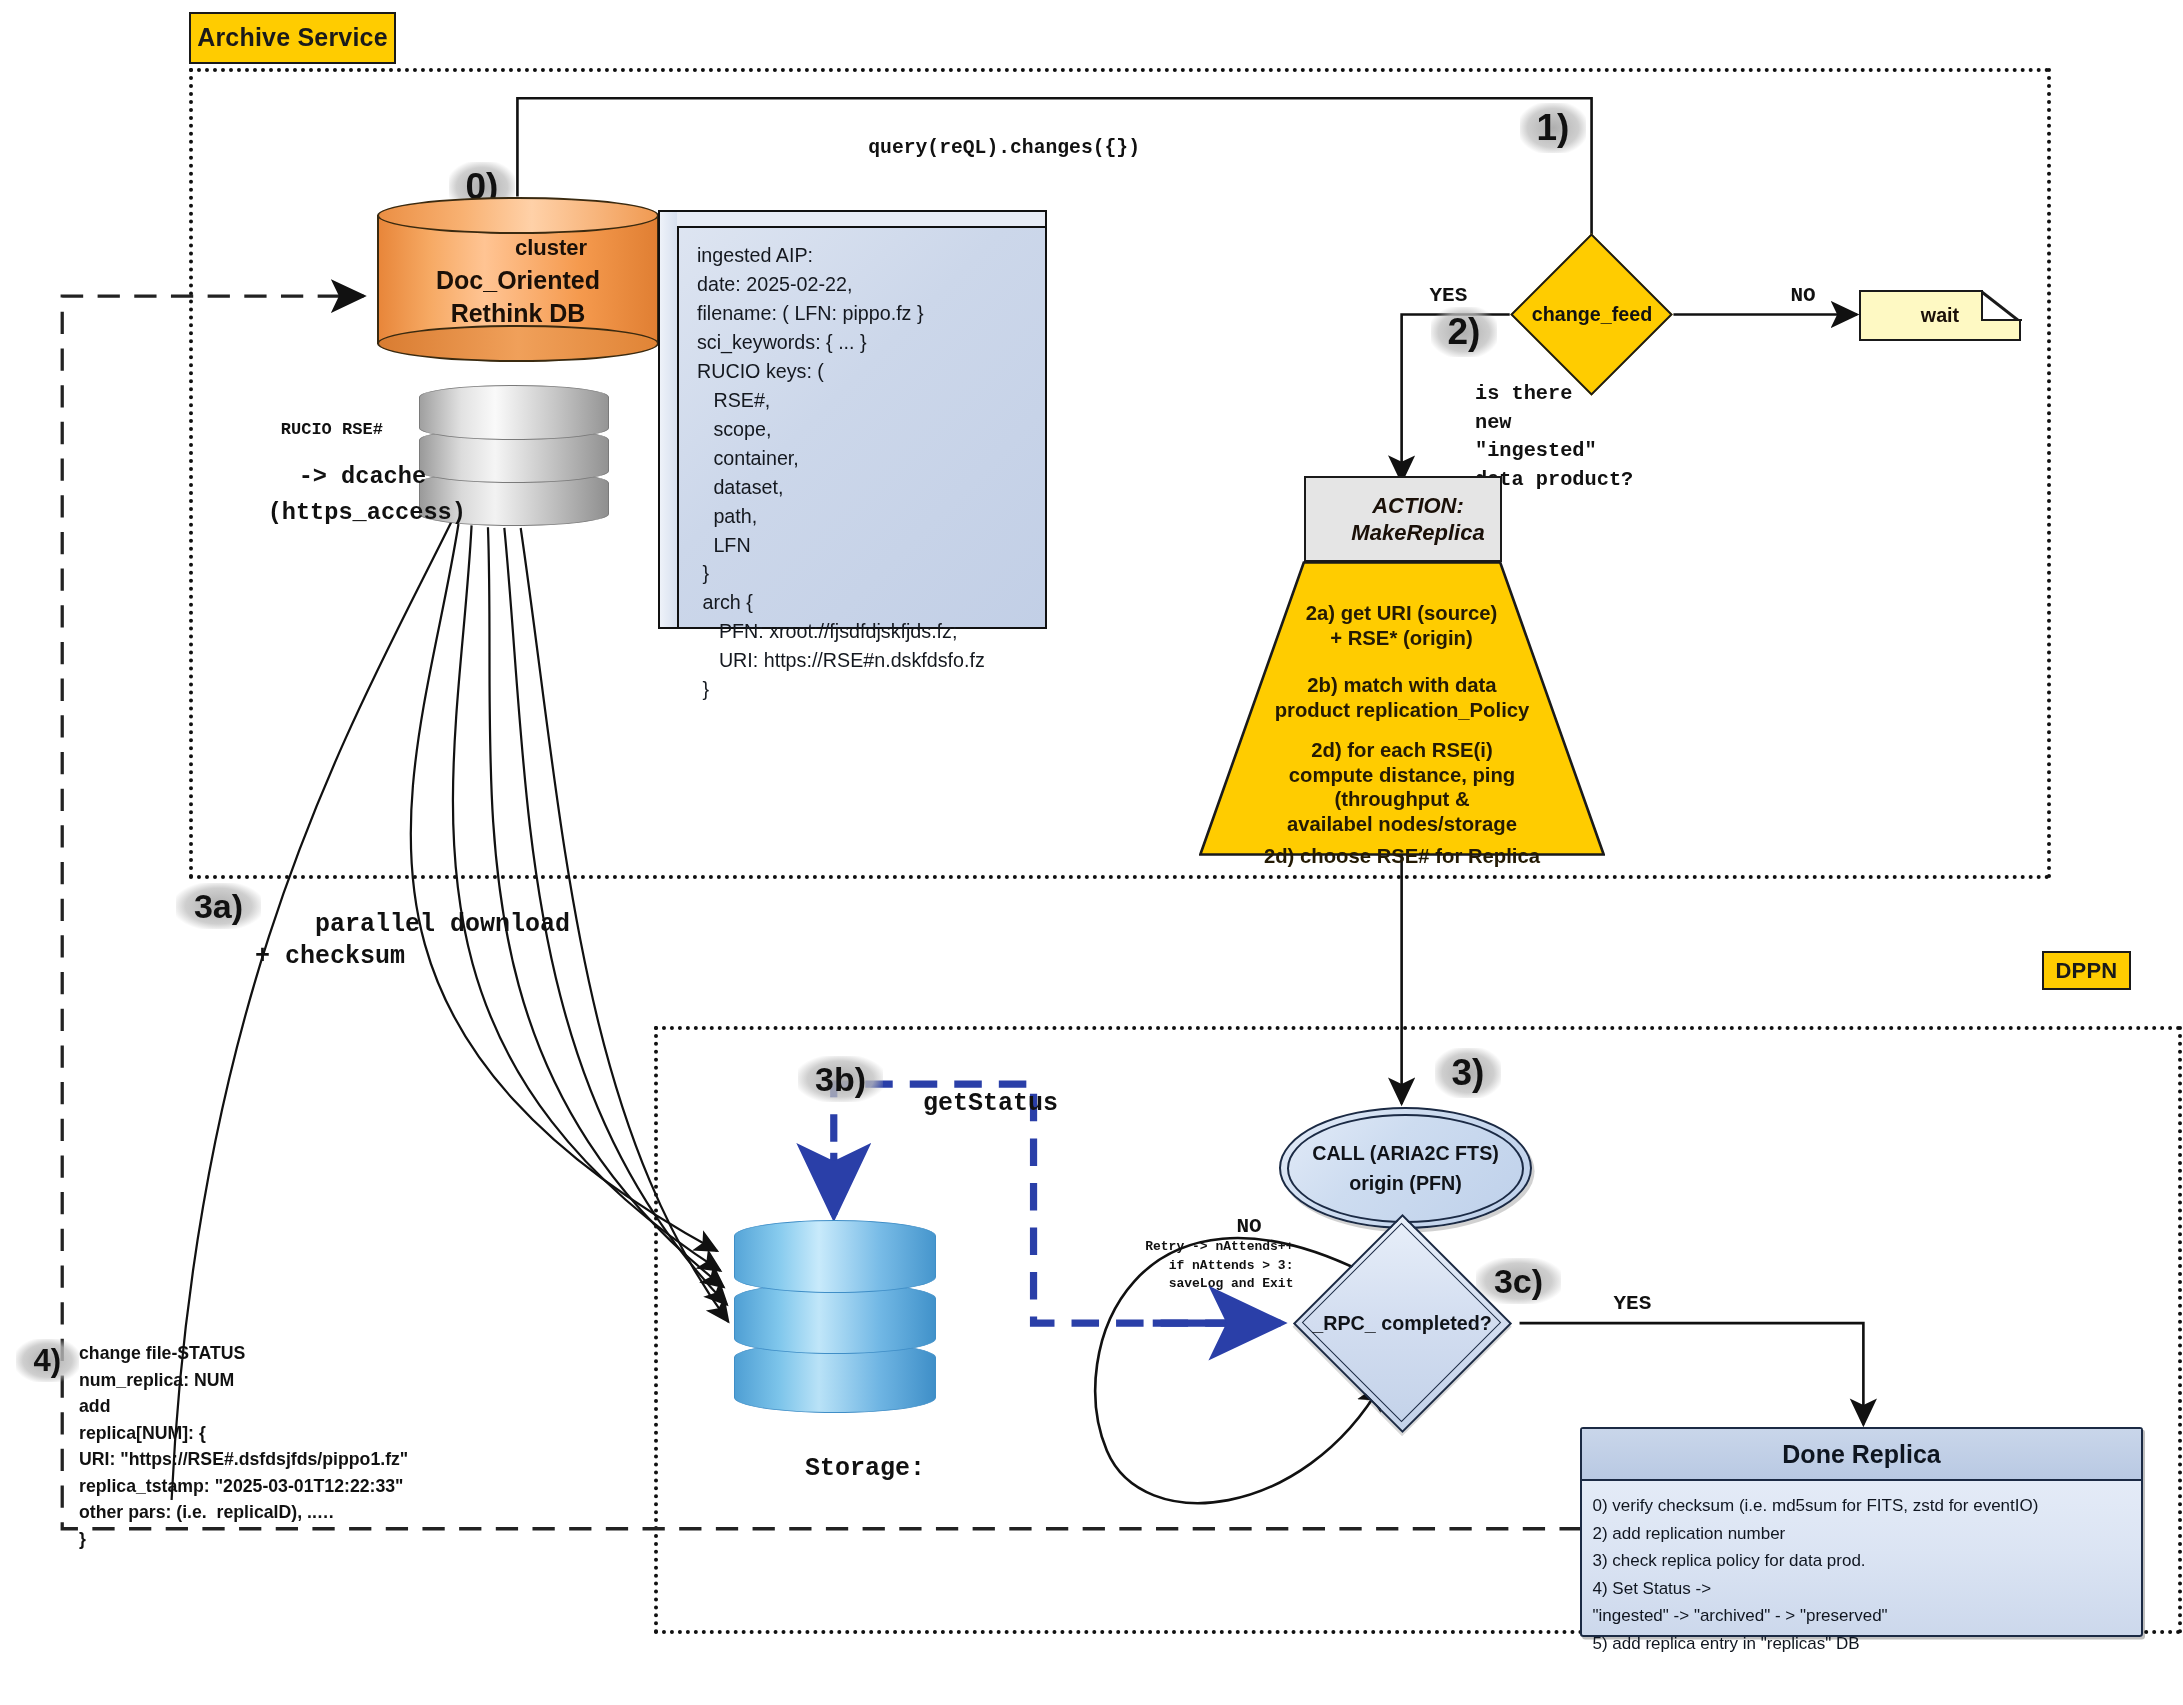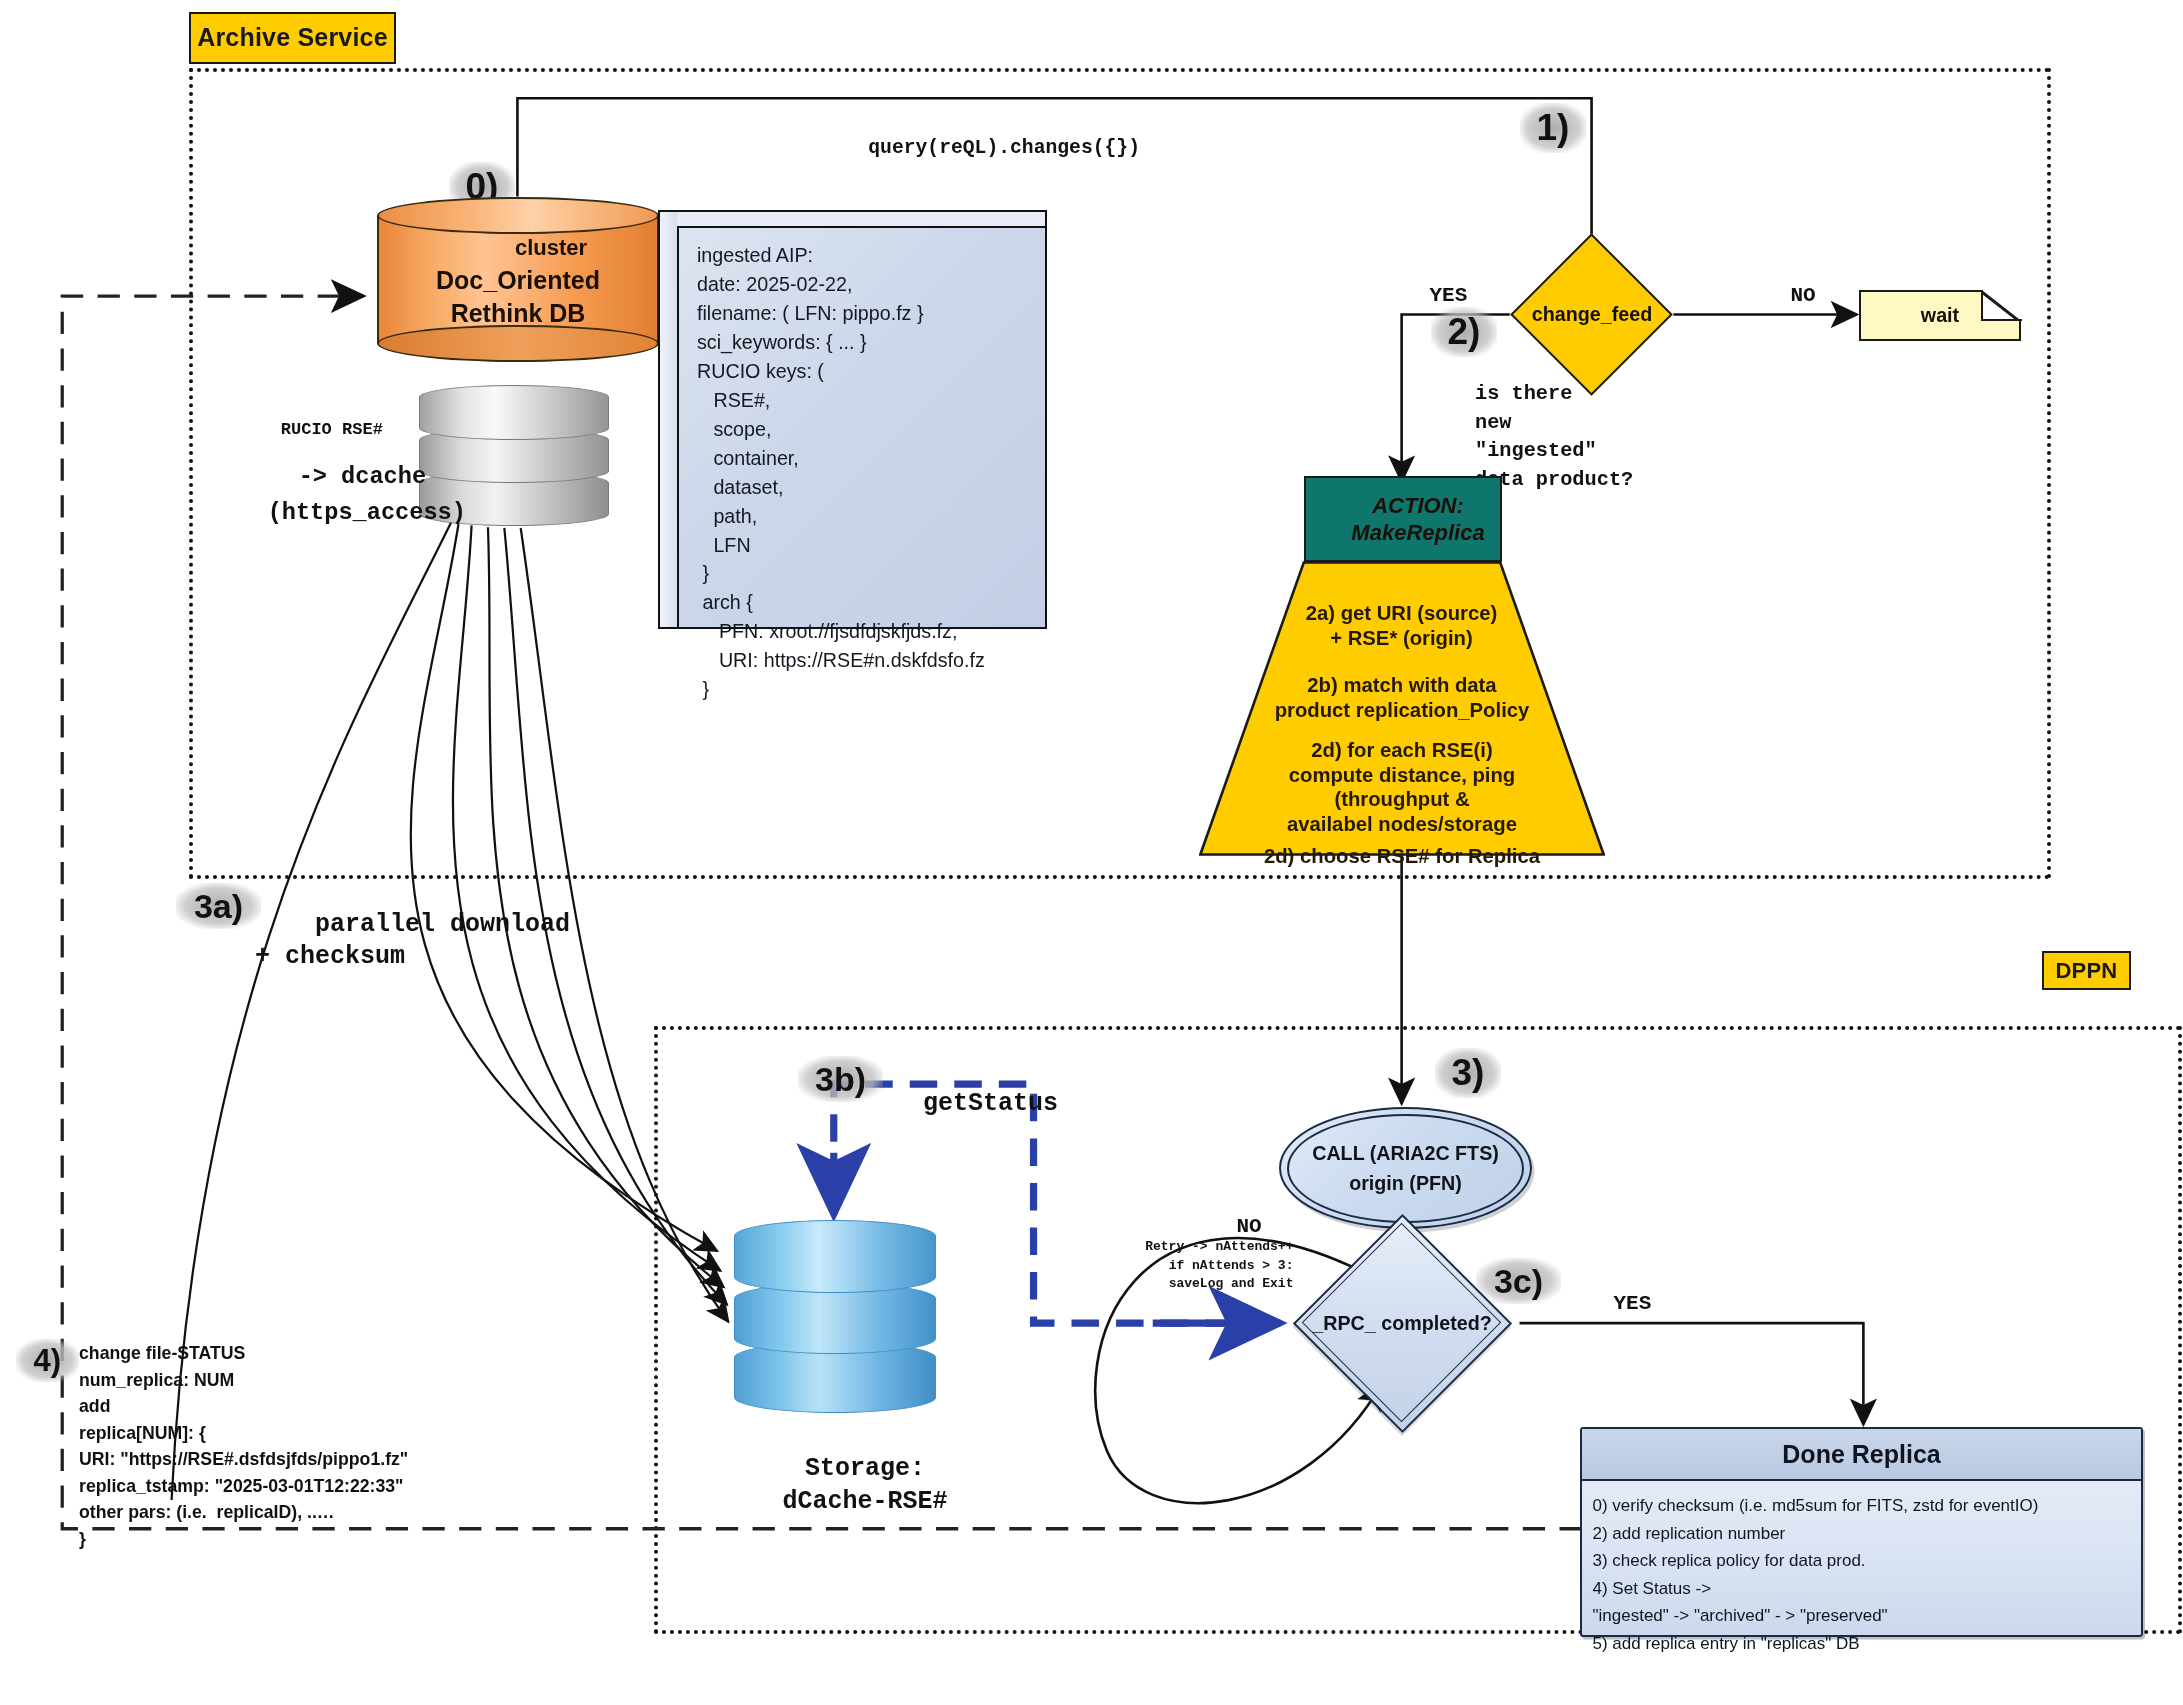--- a/index.html
+++ b/index.html
@@ -59,21 +59,21 @@
     display:flex;align-items:center;justify-content:center;
     font-weight:bold;color:#111;white-space:nowrap;
   }
   .note-doc{
     position:absolute;
     background:#fef9c3;
     border:2px solid #1a1a1a;
     box-sizing:border-box;
   }
   .action-head{
-    position:absolute;background:#0f766e;border:2px solid #1a1a1a;box-sizing:border-box;
+    position:absolute;background:#e5e5e5;border:2px solid #1a1a1a;box-sizing:border-box;
     display:flex;align-items:center;justify-content:center;flex-direction:column;
     font-style:italic;font-weight:bold;color:#1a1008;line-height:1.25;padding-left:30px;
   }
   .trap-text{position:absolute;text-align:center;font-weight:bold;color:#241a04;line-height:1.22;white-space:pre-line;}
   
   .aip-note{
     position:absolute;
     background:linear-gradient(135deg,#dfe6f2 0%,#ccd7ea 45%,#c2cfe6 100%);
     border:2px solid #111;box-sizing:border-box;
   }
@@ -334,23 +334,20 @@
   </div>
 
   <div class="abs" style="left:734px;top:1220px;width:202px;height:197px;">
     <div class="blue-disc" style="left:0;top:122px;width:202px;height:71px;background:linear-gradient(90deg,#4f9fd4 0%,#7cc4ea 22%,#b9e2f7 42%,#6fb5e3 72%,#3f8fc8 100%);border:1.3px solid #3f8ec7;box-sizing:border-box;"></div>
     <div class="blue-disc" style="left:0;top:63px;width:202px;height:71px;background:linear-gradient(90deg,#4f9fd4 0%,#80c7ec 22%,#c0e6f9 42%,#72b8e5 72%,#4192ca 100%);border:1.3px solid #3f8ec7;box-sizing:border-box;"></div>
     <div class="blue-disc" style="left:0;top:0;width:202px;height:73px;background:linear-gradient(90deg,#56a5d8 0%,#87cbee 22%,#c8eafb 42%,#79bce7 72%,#4696cd 100%);border:1.3px solid #3f8ec7;box-sizing:border-box;"></div>
   </div>
   <div class="plain-text bold" style="left:734px;top:1425px;width:202px;text-align:center;font-size:25px;">
     <span>Storage:</span>
   </div>
-  <div class="plain-text bold" style="left:721px;top:1458px;width:228px;text-align:center;font-size:25px;">
-    <span>dCache-RSE#</span>
-  </div>
 
   <div class="done-box" style="left:1580px;top:1427px;width:563px;height:210px;">
     <div class="done-head" style="font-size:25px;">
       <span>Done Replica</span>
     </div>
     <div class="done-body" style="font-size:17px;">
       <div>0) verify checksum (i.e. md5sum for FITS, zstd for eventIO)</div>
       <div>2) add replication number</div>
       <div>3) check replica policy for data prod.</div>
       <div>4) Set Status -&gt;</div>

